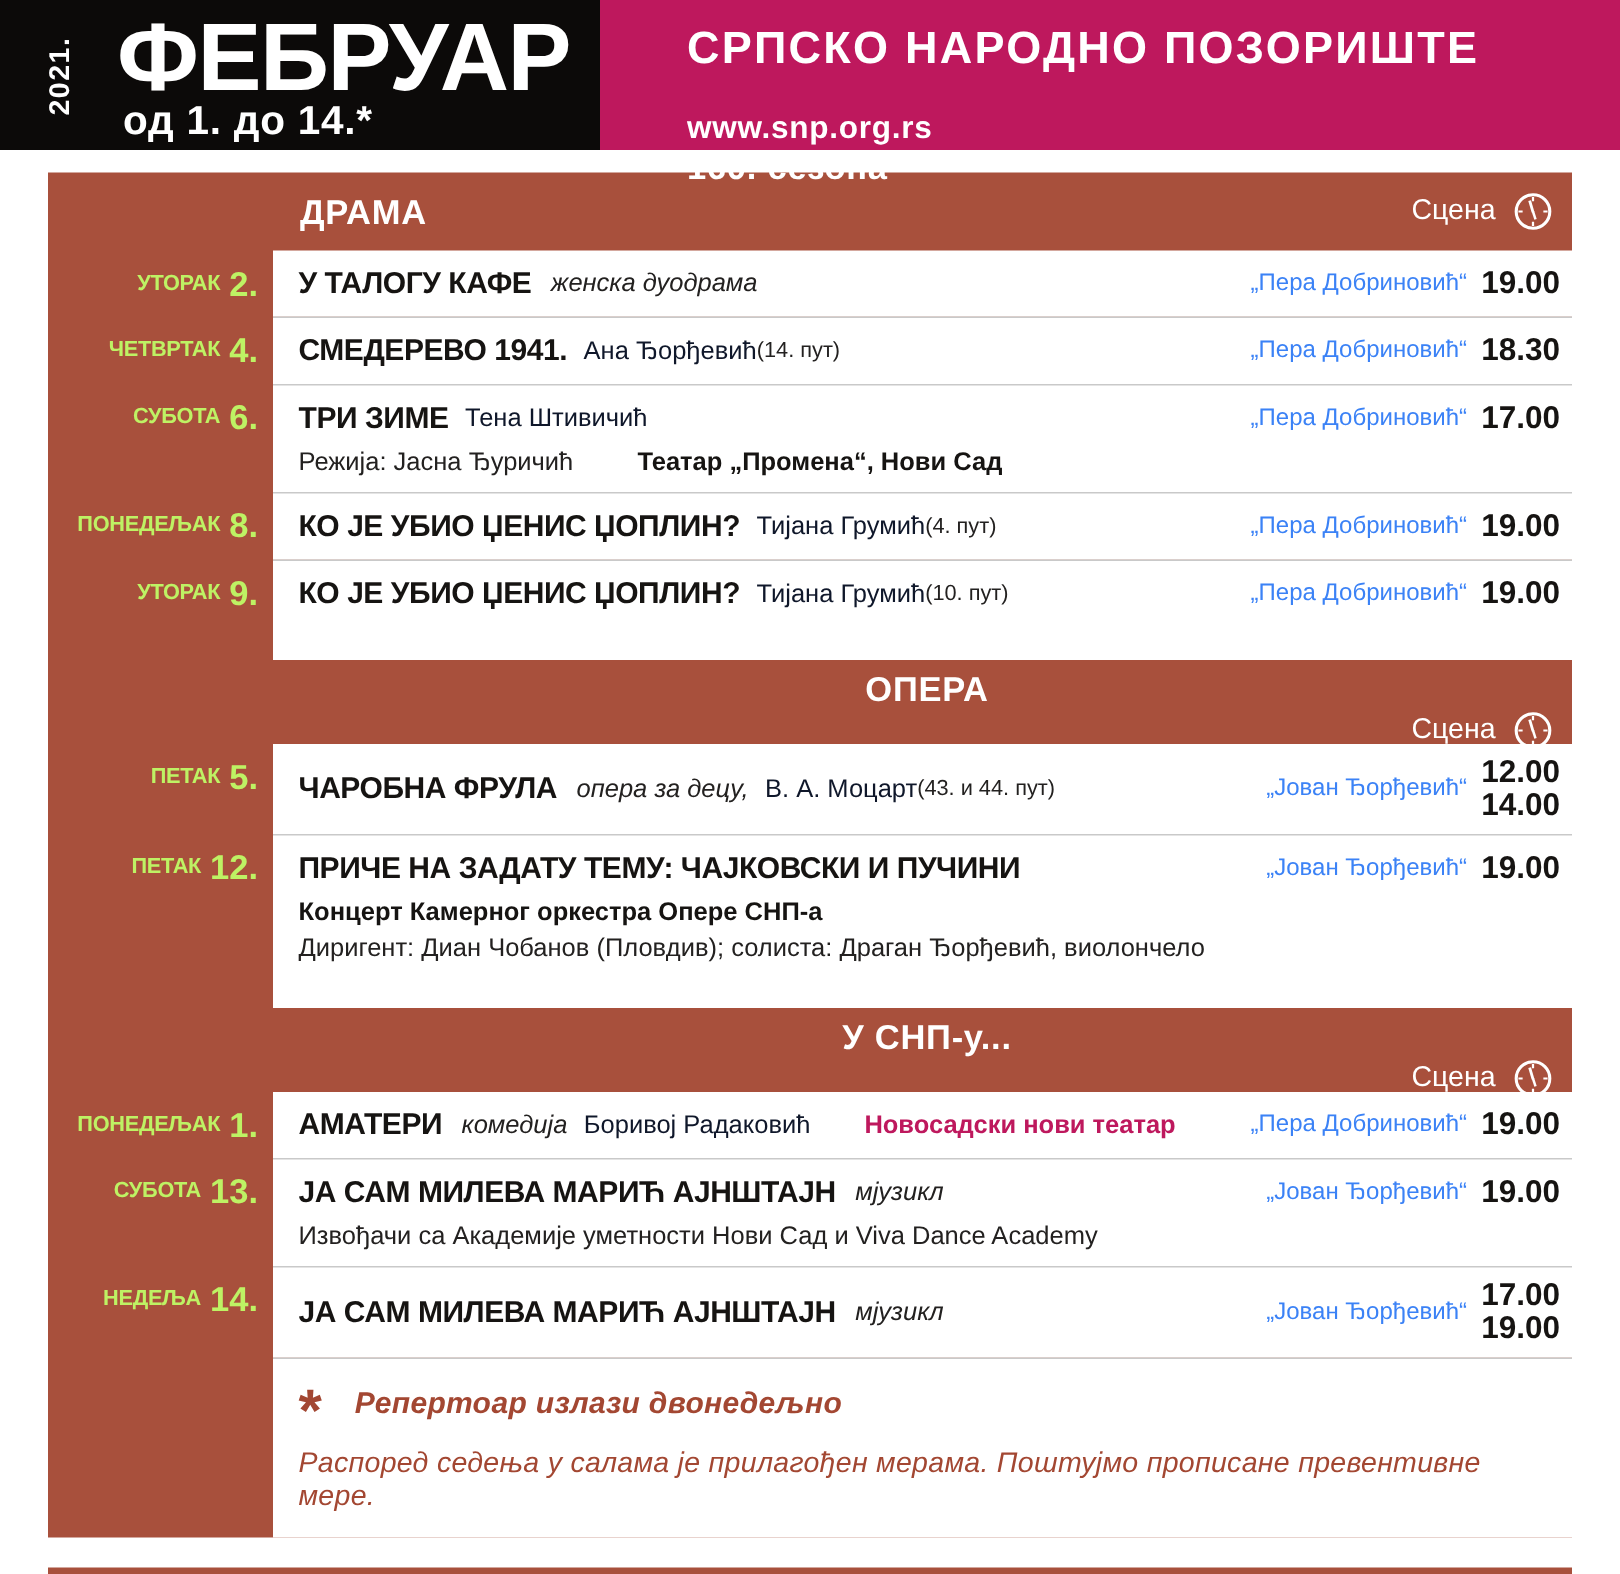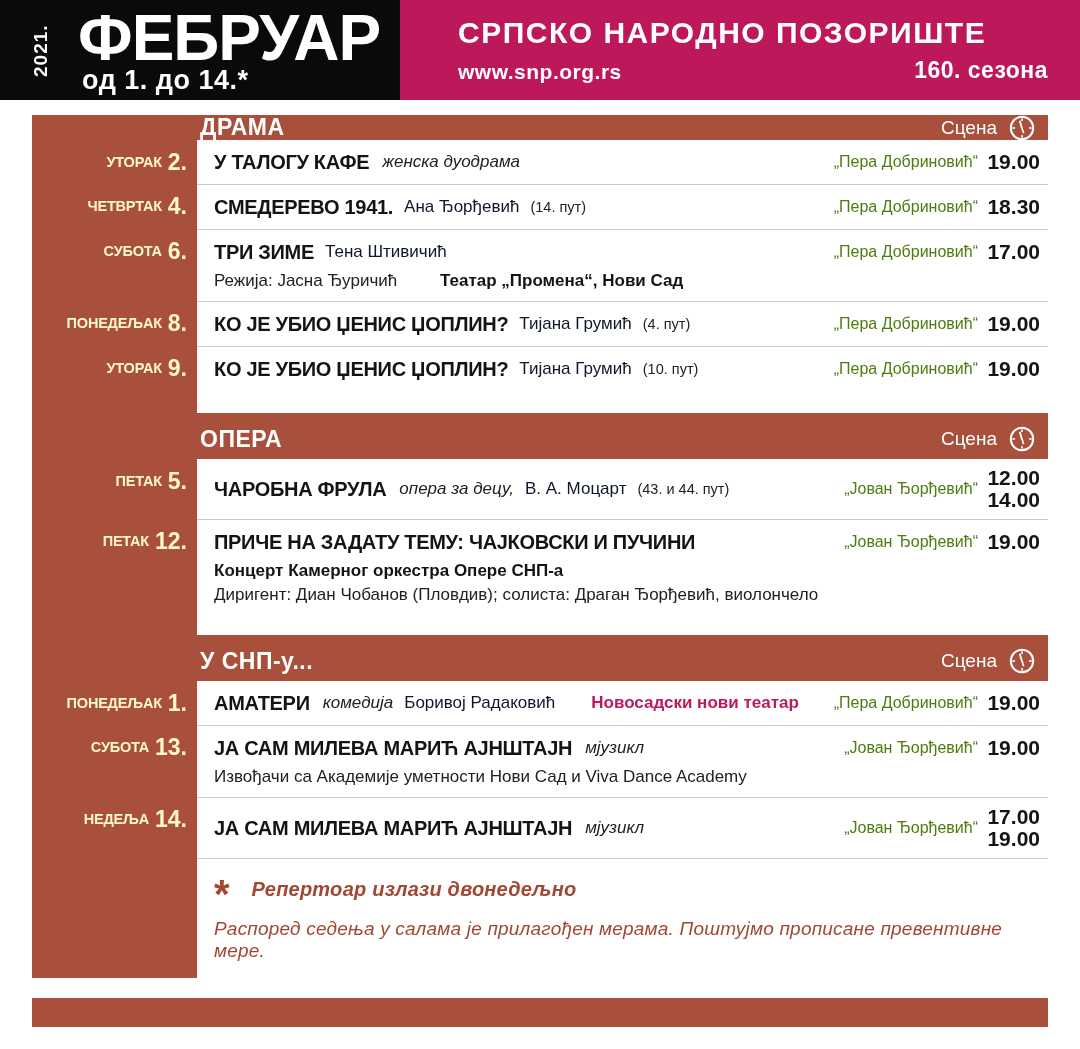--- a/index.html
+++ b/index.html
@@ -9,48 +9,48 @@
 
   
   .masthead { display:flex; height:100px; width:1080px; }
   .mast-black { width:400px; background:#0c0a09; color:#fff; display:flex; align-items:flex-start; padding-top:10px; }
   .year-vert { writing-mode:vertical-rl; transform:rotate(180deg); font-size:19px; font-weight:bold; letter-spacing:1px; margin:10px 0 0 30px; height:62px; text-align:center; }
   .month-block { margin-left:26px; }
   .month { font-size:64px; font-weight:bold; line-height:56px; letter-spacing:-1px; }
   .range { font-size:27px; font-weight:bold; line-height:28px; letter-spacing:0.5px; margin-left:4px; }
   .mast-red { flex:1; background:#be185d; color:#fff; padding:16px 32px 0 58px; }
   .theatre-name { font-size:30px; font-weight:bold; letter-spacing:1.5px; white-space:nowrap; }
-  .mast-sub { display:flex; justify-content:space-between; align-items:flex-end; margin-top:7px; }
+  .mast-sub { display:flex; justify-content:space-between; align-items:flex-start; margin-top:24px;flex-direction:column; }
   .website { font-size:21px; font-weight:bold; letter-spacing:0.5px; }
   .season { font-size:23px; font-weight:bold; letter-spacing:0.5px; }
 
   
   .program { margin:15px 32px 0 32px; background:#a8503c; width:1016px; }
-  .band { display:flex; align-items:center; height:25px; padding:0 12px 0 168px; color:#fff; }
-  .band.gap { padding-top:6px; height:46px; }
+  .band { display:flex; align-items:center; height:52px; padding:0 12px 0 168px; color:#fff; }
+  .band.gap { padding-top:6px; height:56px;flex-direction:column; }
   .band-title { font-size:23px; font-weight:bold; letter-spacing:0.5px; }
   .band-right { margin-left:auto; display:flex; align-items:center; gap:11px; }
   .scene-label { font-size:19px; }
   .clock { width:28px; height:28px; display:block; }
 
   .row { display:flex; align-items:stretch; }
-  .daycell { width:165px; flex:none; display:flex; justify-content:flex-end; align-items:flex-start; padding:9px 10px 0 0; color:#fef9c3; white-space:nowrap; }
+  .daycell { width:150px; flex:none; display:flex; justify-content:flex-end; align-items:flex-start; padding:9px 10px 0 0; color:#bef264; white-space:nowrap; }
   .dayname { font-size:14.5px; font-weight:bold; line-height:26px; letter-spacing:-0.2px; }
   .daynum { font-size:23px; font-weight:bold; line-height:26px; margin-left:6px; }
   .card { flex:1; background:#fff; padding:8px 8px 8px 17px; min-width:0; }
   .row + .row .card { border-top:1px solid #c9c9c9; }
 
   .l1 { display:flex; align-items:center; min-height:28px; }
   .ptitle { font-size:20px; font-weight:bold; color:#161412; letter-spacing:-0.3px; white-space:nowrap; }
   .genre { font-size:17px; font-style:italic; color:#232120; margin-left:13px; white-space:nowrap; }
   .author { font-size:17px; color:#0f172a; margin-left:11px; white-space:nowrap; }
-  .cnote { font-size:14.5px; color:#232120; margin-left:11px; white-space:nowrap; }
+  .cnote { font-size:14.5px; color:#232120; white-space:nowrap; }
   .l1b { font-size:17px; font-weight:bold; color:#be185d; margin-left:36px; white-space:nowrap; }
   .rmeta { margin-left:auto; display:flex; align-items:center; padding-left:12px; }
-  .venue { font-size:16px; color:#4d7c0f; white-space:nowrap; }
+  .venue { font-size:16px; color:#3b82f6; white-space:nowrap; }
   .times { width:54px; margin-left:8px; text-align:right; font-size:21px; font-weight:bold; color:#161412; line-height:22px; display:flex; flex-direction:column; }
   .l2 { margin-top:3px; font-size:17px; color:#232120; line-height:24px; white-space:nowrap; }
   .l2b { font-weight:bold; color:#161412; margin-left:38px; }
   .l3 { font-size:17px; color:#232120; line-height:24px; white-space:nowrap; }
 
   .s-drama .row:last-child .card { padding-bottom:30px; }
   .s-opera .row:last-child .card { padding-bottom:28px; }
 
   
   .notes-card { color:#a34732; padding:16px 8px 16px 17px; }

